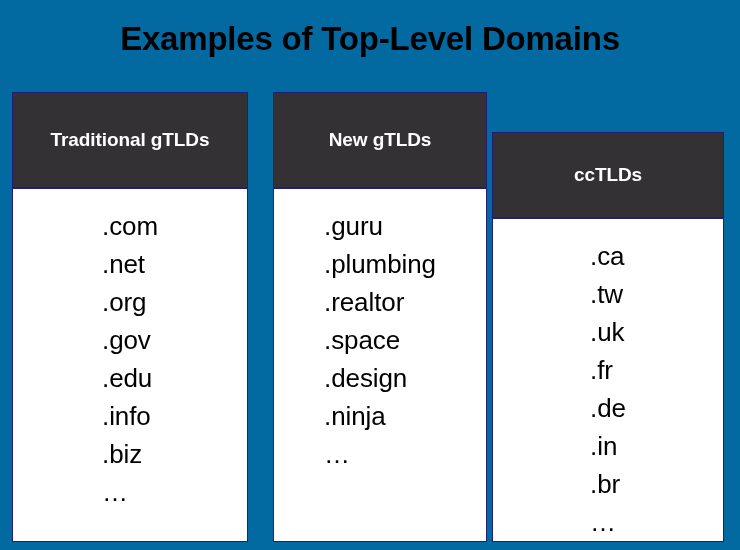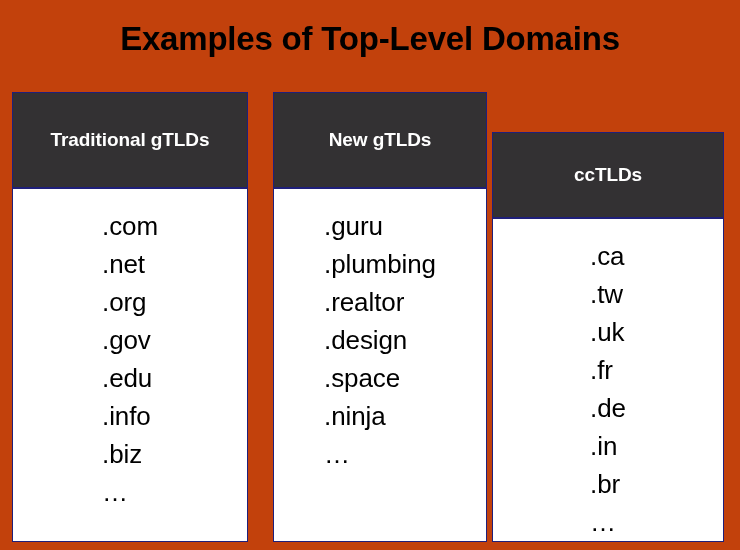--- a/index.html
+++ b/index.html
@@ -12,21 +12,21 @@
     height: 550px;
     position: relative;
     overflow: hidden;
     font-family: "Liberation Sans", sans-serif;
     -webkit-font-smoothing: none;
   }
 
   #slide {
     position: absolute;
     inset: 0;
-    background: #c2410c;
+    background: #0369a1;
   }
 
   
   #slide-title {
     position: absolute;
     left: 0;
     top: 18px;
     width: 740px;
     text-align: center;
     font-size: 33px;
@@ -125,22 +125,22 @@
       </div>
     </div>
 
     <div class="tld-column col-1">
       <div class="tld-header">New gTLDs</div>
       <div class="tld-body">
         <div class="tld-list">
           <div class="tld-item">.guru</div>
           <div class="tld-item">.plumbing</div>
           <div class="tld-item">.realtor</div>
+          <div class="tld-item">.space</div>
           <div class="tld-item">.design</div>
-          <div class="tld-item">.space</div>
           <div class="tld-item">.ninja</div>
           <div class="tld-item">…</div>
         </div>
       </div>
     </div>
 
     <div class="tld-column col-2">
       <div class="tld-header">ccTLDs</div>
       <div class="tld-body">
         <div class="tld-list">

